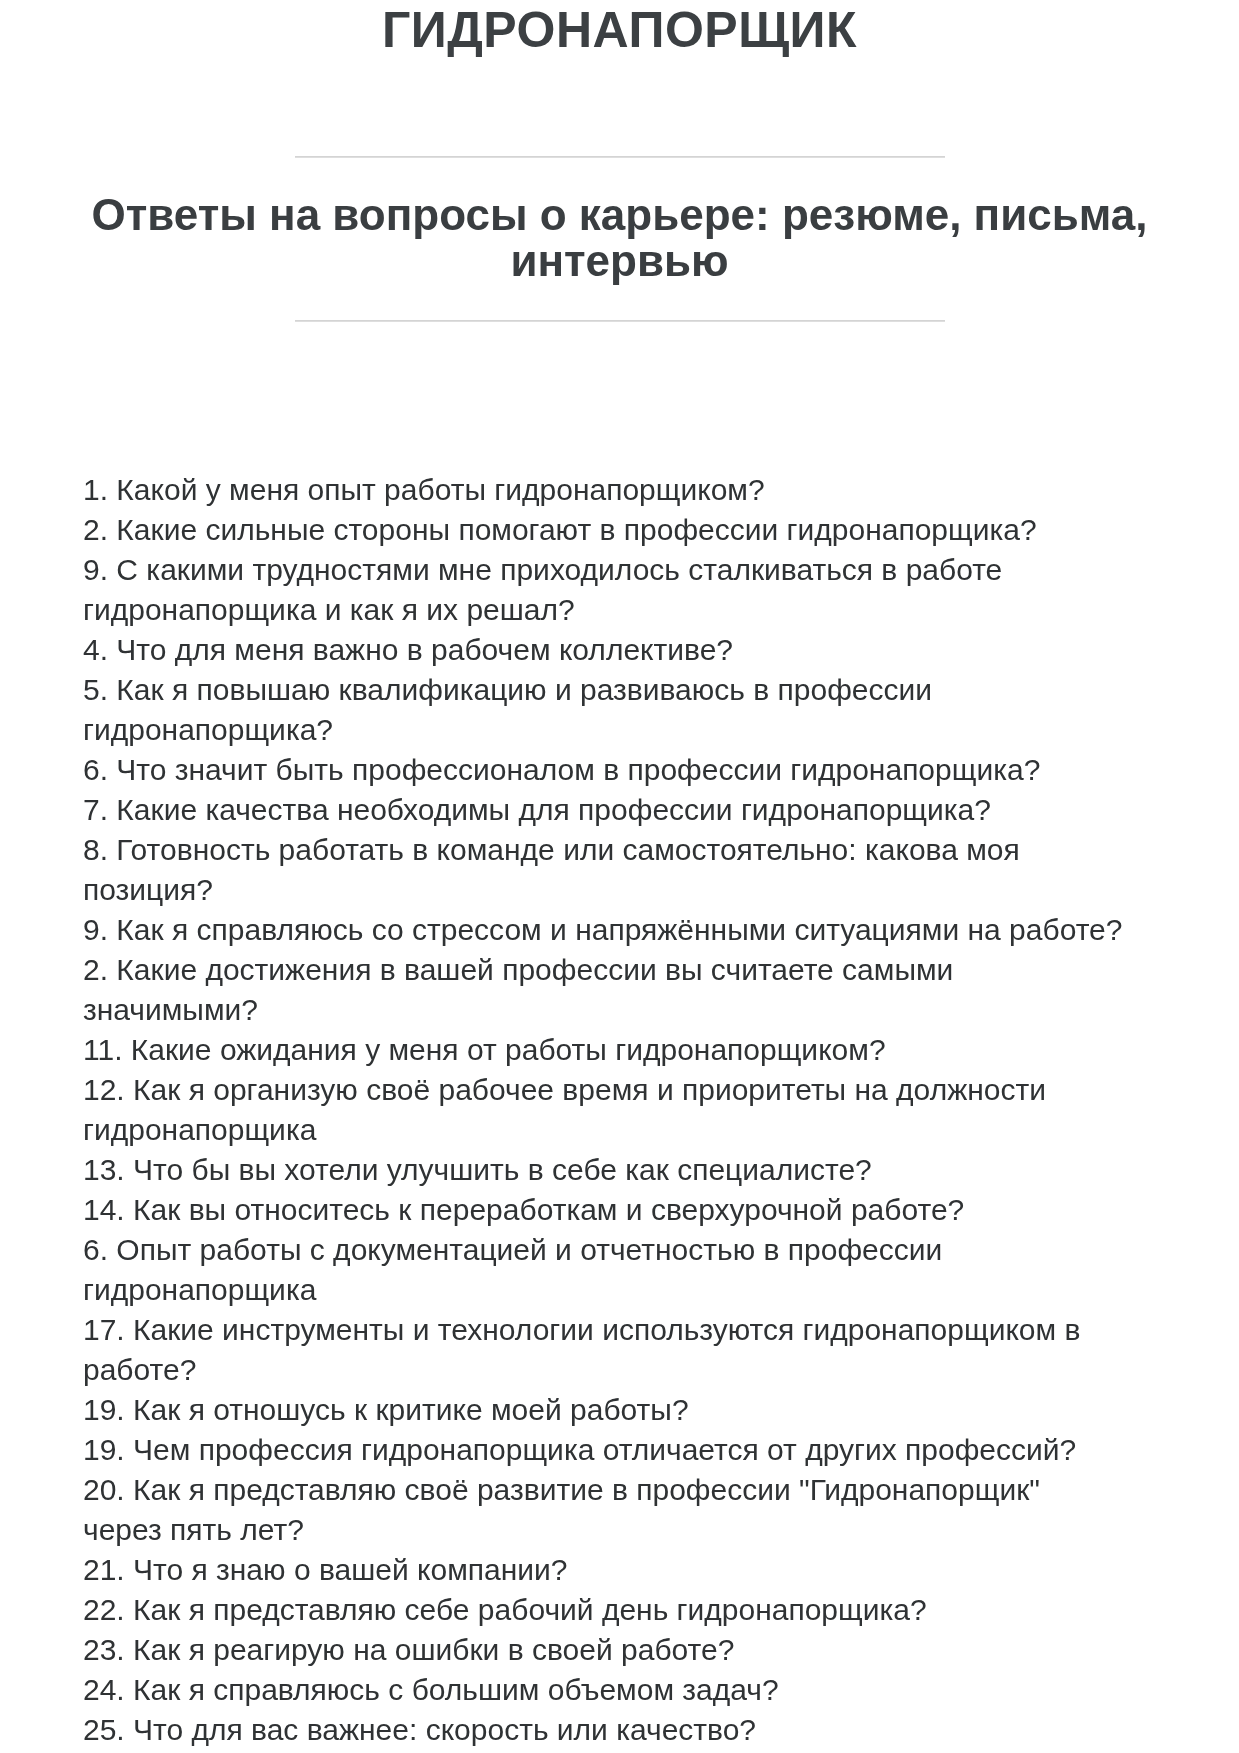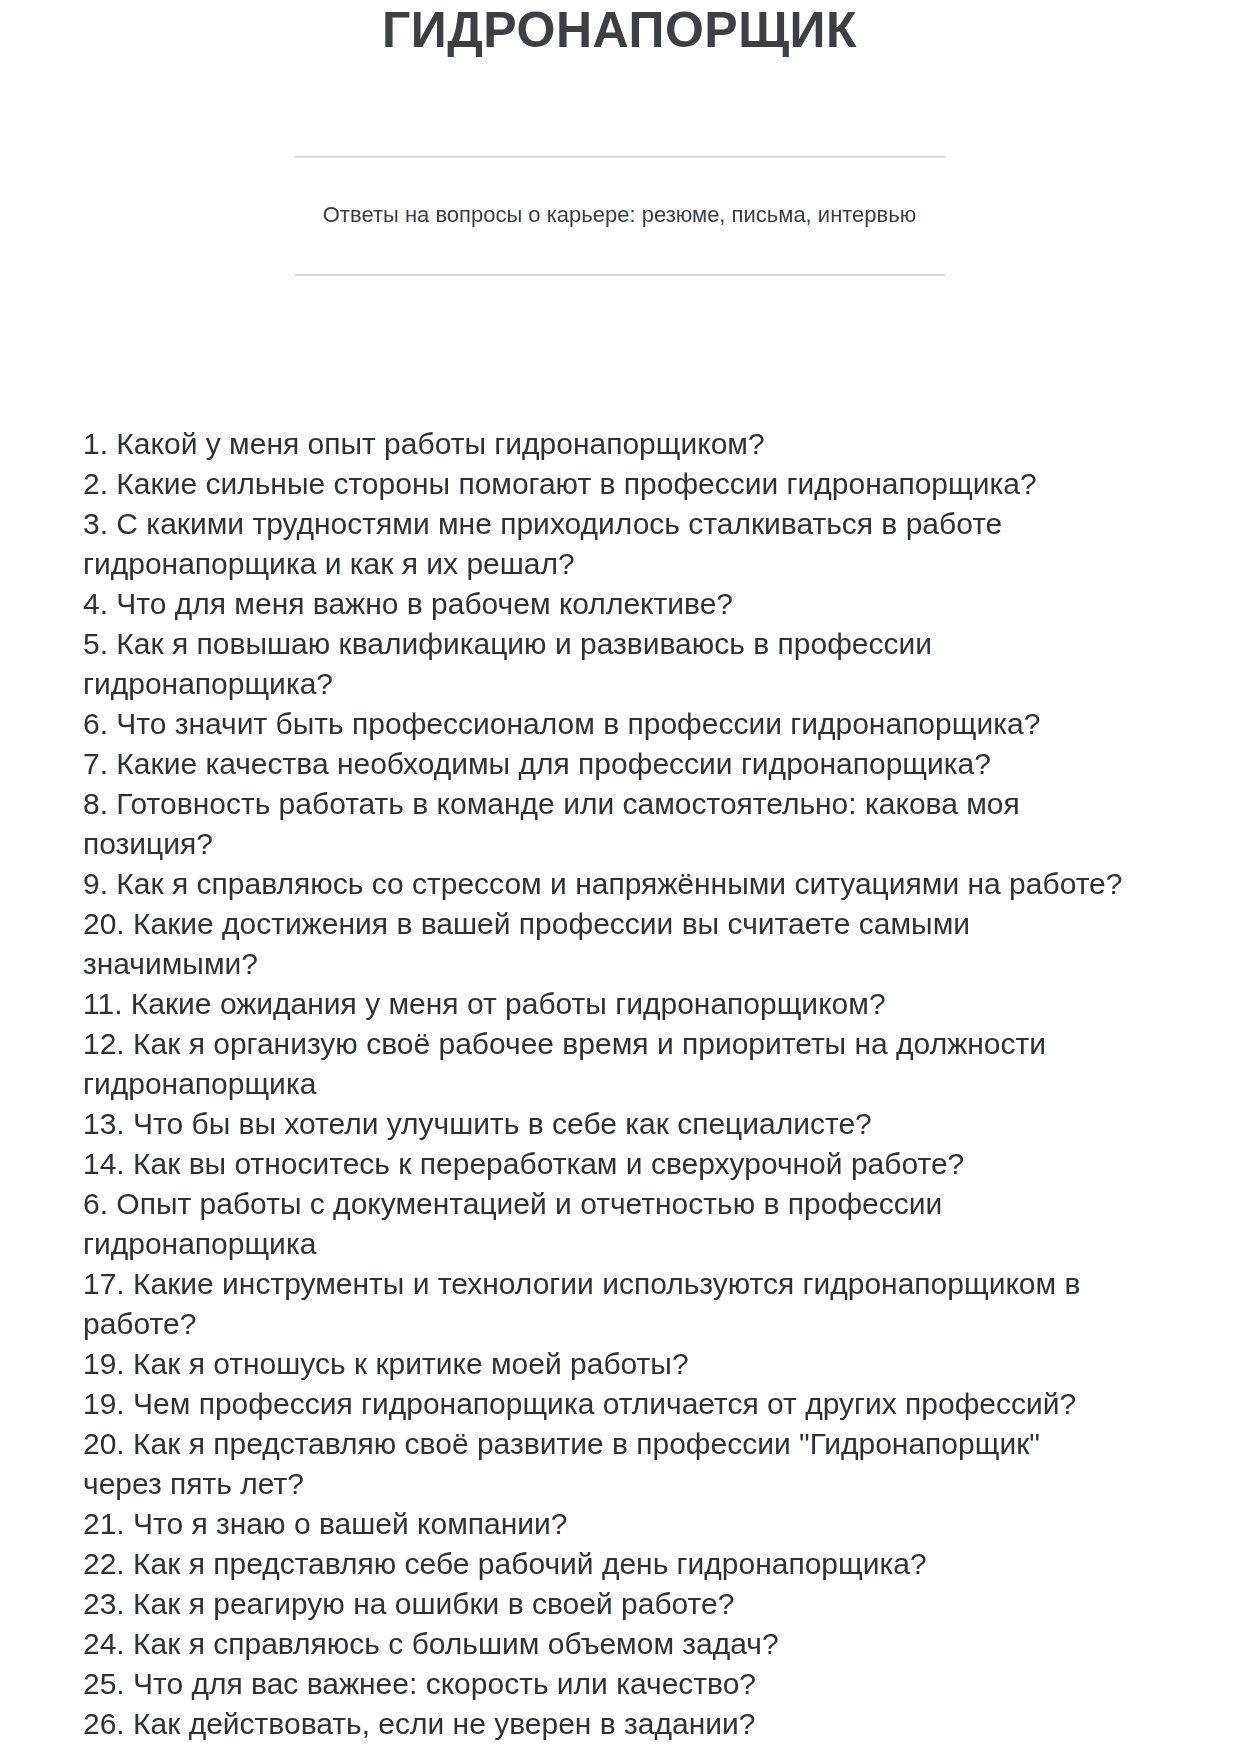--- a/index.html
+++ b/index.html
@@ -28,23 +28,23 @@
   .divider {
     width: 650px;
     height: 2px;
     margin: 0 auto;
     background: linear-gradient(#cfcfcf, #e3e3e3);
   }
   .divider.top { margin-top: 96px; }
   .divider.bottom { margin-top: 36px; }
   .doc-subtitle {
     margin: 34px 0 0 0;
-    font-size: 22px;
+    font-size: 44px;
     line-height: 46px;
-    font-weight: 400;
+    font-weight: 700;
     text-align: center;
     color: #3a3e41;
   }
   .questions {
     margin: 148px 0 0 83px;
     width: 1040px;
     font-size: 30px;
     line-height: 40px;
     font-weight: 400;
     color: #2f3234;
@@ -60,28 +60,28 @@
 
   <div class="divider top"></div>
 
   <h2 class="doc-subtitle">Ответы на вопросы о карьере: резюме, письма, интервью</h2>
 
   <div class="divider bottom"></div>
 
   <div class="questions">
       <div class="question">1. Какой у меня опыт работы гидронапорщиком?</div>
       <div class="question">2. Какие сильные стороны помогают в профессии гидронапорщика?</div>
-      <div class="question">3. С какими трудностями мне приходилось сталкиваться в работе гидронапорщика и как я их решал?</div>
+      <div class="question">9. С какими трудностями мне приходилось сталкиваться в работе гидронапорщика и как я их решал?</div>
       <div class="question">4. Что для меня важно в рабочем коллективе?</div>
       <div class="question">5. Как я повышаю квалификацию и развиваюсь в профессии гидронапорщика?</div>
       <div class="question">6. Что значит быть профессионалом в профессии гидронапорщика?</div>
       <div class="question">7. Какие качества необходимы для профессии гидронапорщика?</div>
       <div class="question">8. Готовность работать в команде или самостоятельно: какова моя позиция?</div>
       <div class="question">9. Как я справляюсь со стрессом и напряжёнными ситуациями на работе?</div>
-      <div class="question">20. Какие достижения в вашей профессии вы считаете самыми значимыми?</div>
+      <div class="question">2. Какие достижения в вашей профессии вы считаете самыми значимыми?</div>
       <div class="question">11. Какие ожидания у меня от работы гидронапорщиком?</div>
       <div class="question">12. Как я организую своё рабочее время и приоритеты на должности гидронапорщика</div>
       <div class="question">13. Что бы вы хотели улучшить в себе как специалисте?</div>
       <div class="question">14. Как вы относитесь к переработкам и сверхурочной работе?</div>
       <div class="question">6. Опыт работы с документацией и отчетностью в профессии гидронапорщика</div>
       <div class="question">17. Какие инструменты и технологии используются гидронапорщиком в работе?</div>
       <div class="question">19. Как я отношусь к критике моей работы?</div>
       <div class="question">19. Чем профессия гидронапорщика отличается от других профессий?</div>
       <div class="question">20. Как я представляю своё развитие в профессии "Гидронапорщик" через пять лет?</div>
       <div class="question">21. Что я знаю о вашей компании?</div>

